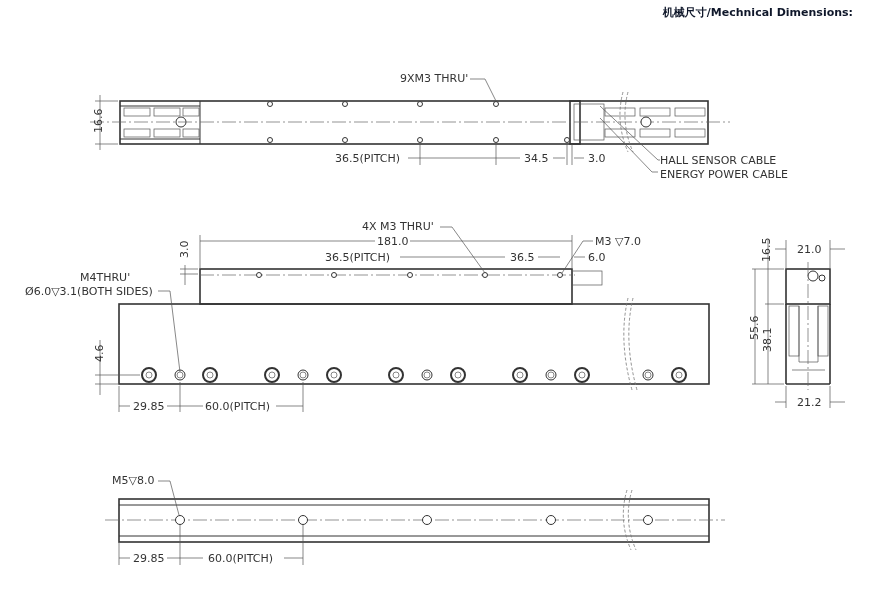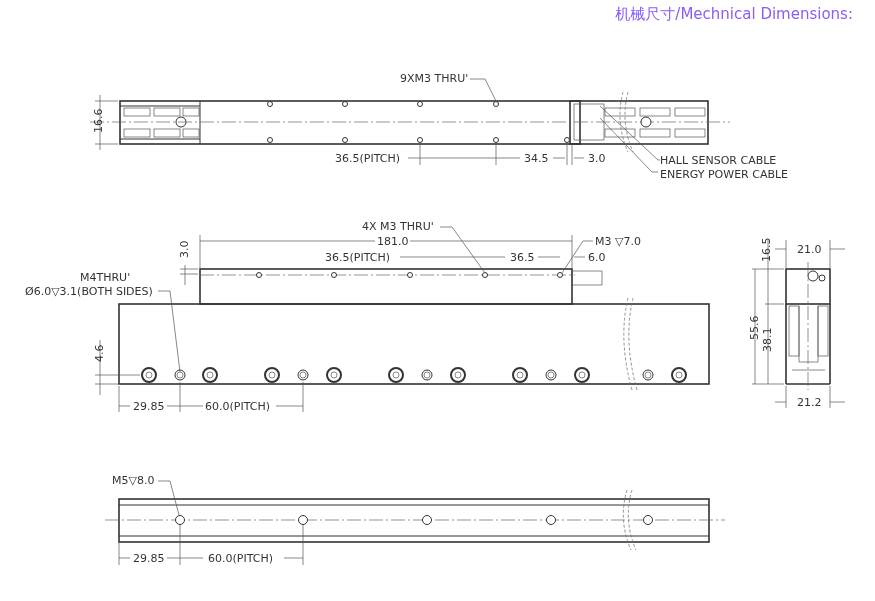--- a/index.html
+++ b/index.html
@@ -1,17 +1,17 @@
 <!DOCTYPE html>
 <html><head>
 <meta charset="utf-8">
 <style>
   html, body { margin:0; padding:0; background:#ffffff; }
   body { width:875px; height:601px; position:relative; overflow:hidden; font-family:"Liberation Sans", sans-serif; }
-  .title { position:absolute; right:22px; top:5px; font-family:"DejaVu Sans", sans-serif; font-weight:normal; font-size:15px; color:#8b5cf6; white-space:nowrap; }
+  .title { position:absolute; right:22px; top:5px; font-family:"DejaVu Sans", sans-serif; font-weight:bold; font-size:11px; color:#0f172a; white-space:nowrap; }
   svg { position:absolute; left:0; top:0; }
   svg text { font-family:"DejaVu Sans", sans-serif; font-size:11px; fill:#333; }
   .ln { stroke:#333; stroke-width:1; fill:none; }
   .thick { stroke:#333; stroke-width:1.6; fill:none; }
   .thin { stroke:#555; stroke-width:0.7; fill:none; }
   .cl { stroke:#666; stroke-width:0.7; stroke-dasharray:14 3 2 3; fill:none; }
   .dash { stroke:#777; stroke-width:0.8; stroke-dasharray:3 2; fill:none; }
   .hole { stroke:#333; stroke-width:1; fill:#fff; }
   .bolt { stroke:#333; stroke-width:2; fill:#fff; }
 </style>

